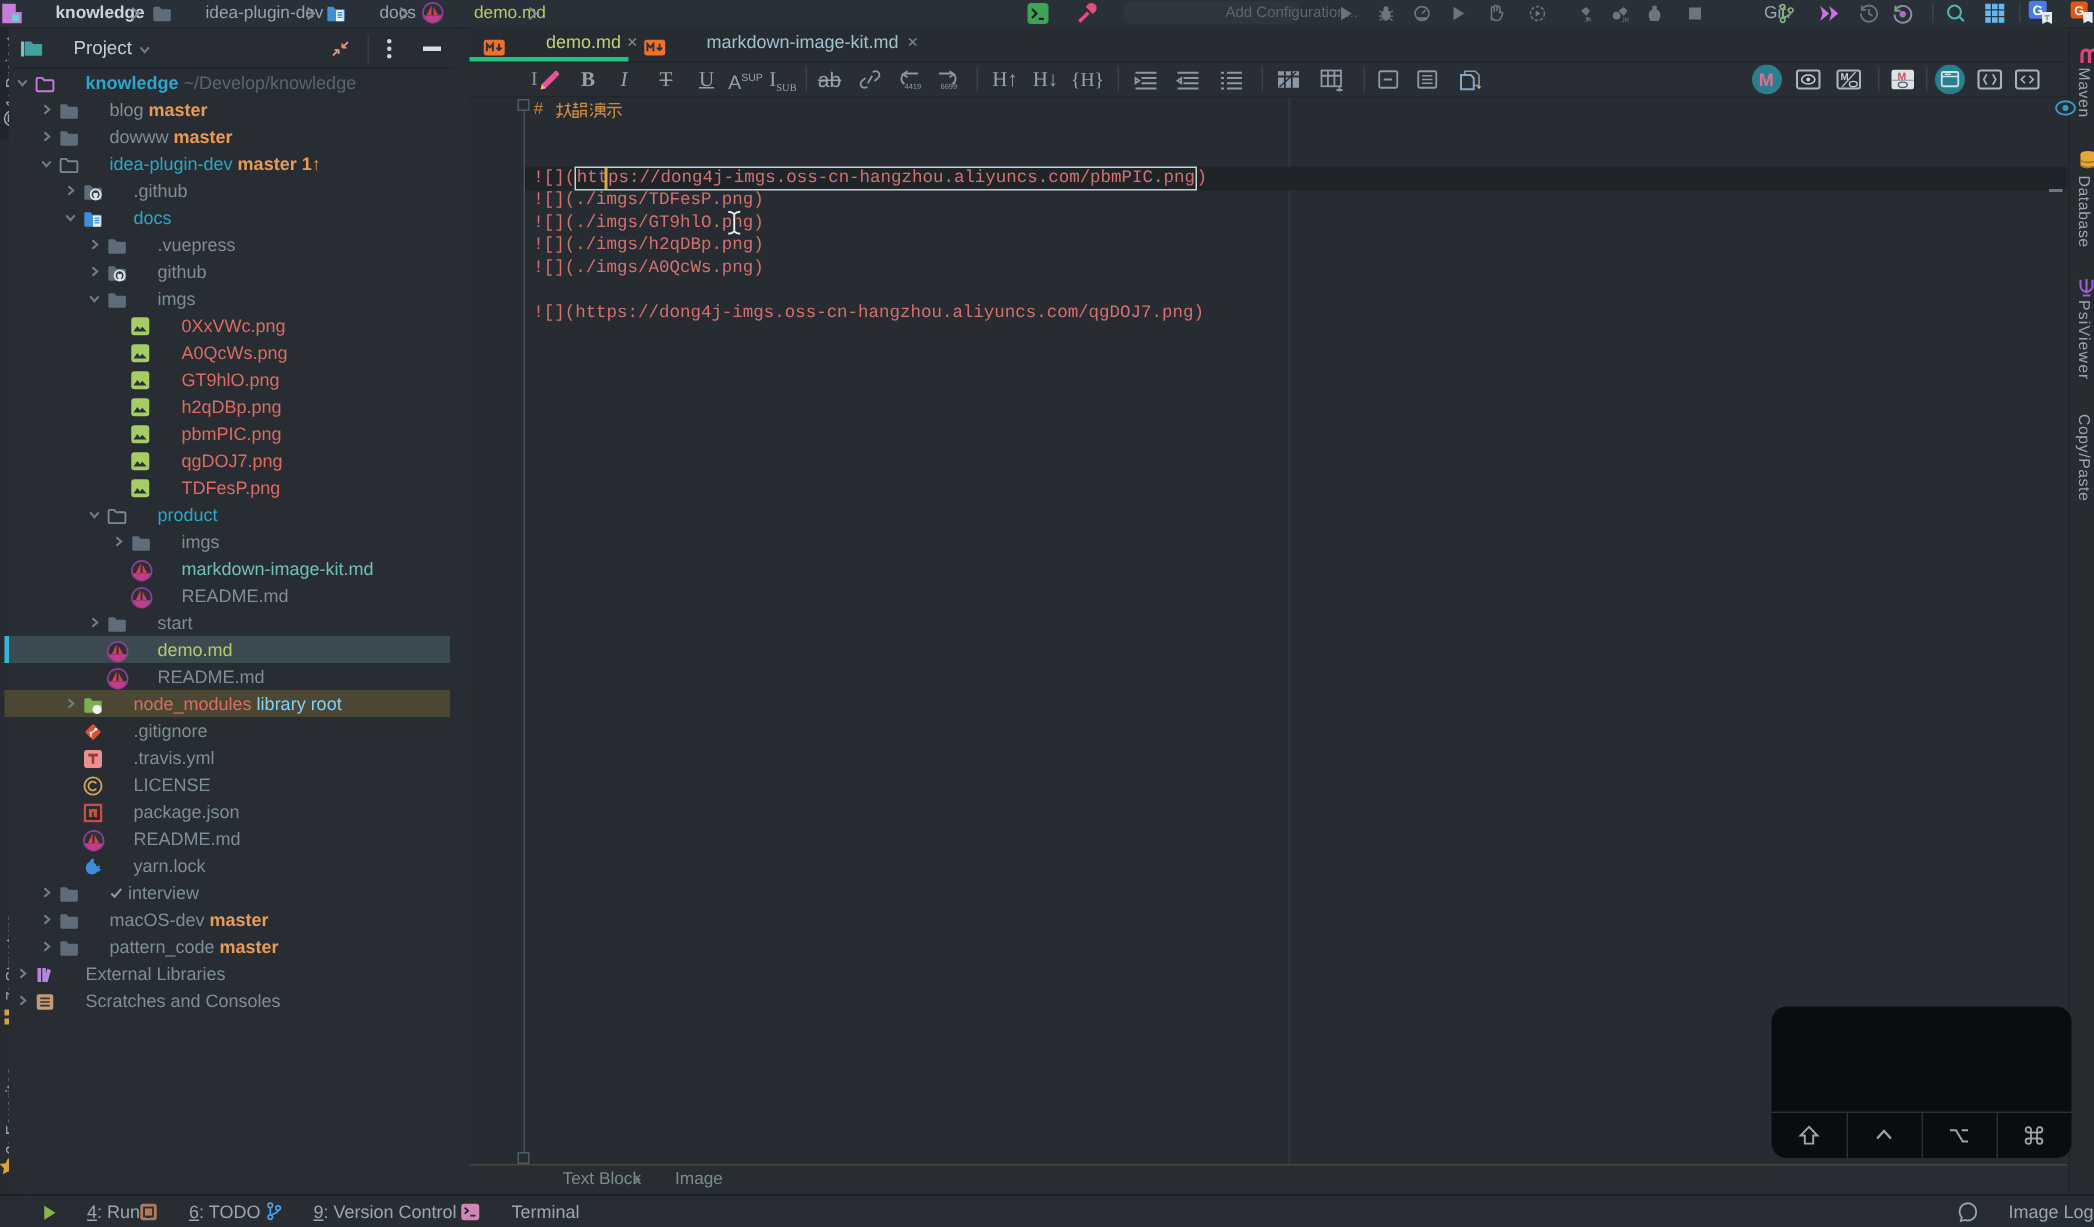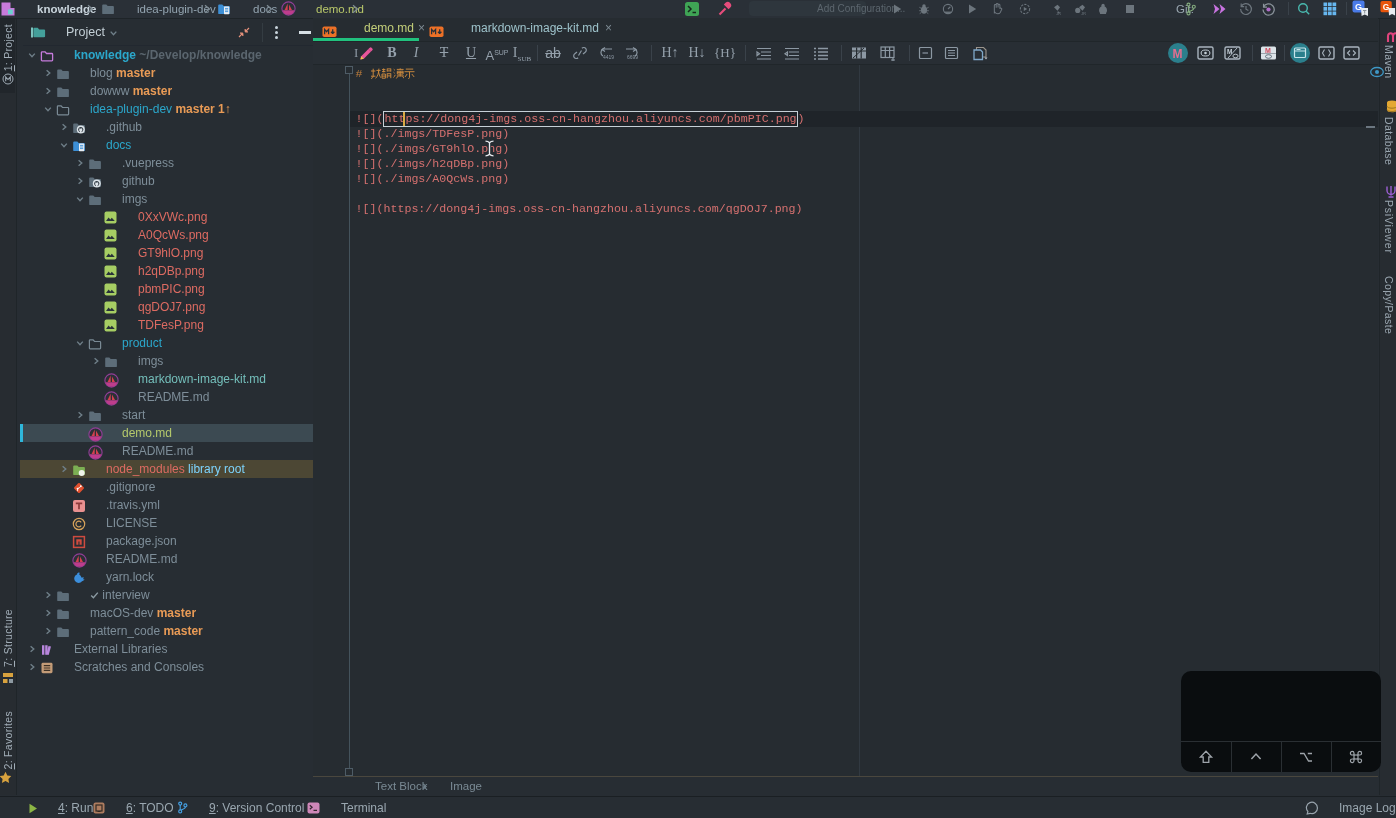--- a/index.html
+++ b/index.html
@@ -7,28 +7,28 @@
 .tx{position:absolute;white-space:nowrap;padding-left:16px;}
 
 #topbar{position:absolute;left:0;top:0;width:1396px;height:18px;background:#2A3037;border-bottom:1px solid #1E2428;}
 #topbar .tx{font-size:11.5px;line-height:18px;color:#93A4B0;top:0;}
 
 #lstrip{position:absolute;left:0;top:19px;width:16px;height:776px;background:#272C31;border-right:1px solid #1F2529;}
 #rstrip{position:absolute;left:1379px;top:19px;width:17px;height:776px;background:#272C31;border-left:1px solid #1F2529;}
 .vlabL{position:absolute;writing-mode:vertical-rl;transform:rotate(180deg);font-size:10.5px;color:#A2AEB8;letter-spacing:0.3px;left:2px;}
 .vlabR{position:absolute;writing-mode:vertical-rl;font-size:10.5px;color:#9AA6B0;letter-spacing:0.4px;left:3px;}
 
-#panel{position:absolute;left:23px;top:19px;width:296px;height:776px;background:#272D33;}
+#panel{position:absolute;left:6px;top:19px;width:296px;height:776px;background:#272D33;}
 #phead{position:absolute;left:0;top:0;width:296px;height:26px;border-bottom:1px solid #222830;}
 .tr{position:absolute;left:0;width:296px;height:18px;font-size:12px;line-height:18px;color:#7E8E99;}
 .tr .tx{top:0;line-height:18px;}
 .cyan{color:#2BA7CB;}
 .salmon{color:#DD6B62;}
 .orange{color:#E99B56;font-weight:bold;}
-.dim{color:#5A656E;font-weight:bold;}
+.dim{color:#5A656E;}
 .tealtx{color:#74BFBB;}
 
 #editor{position:absolute;left:313px;top:18px;width:1065px;height:759px;background:#262C31;}
 #tabbar{position:absolute;left:0;top:0;width:1065px;height:23px;background:#262C31;border-bottom:1px solid #20262A;}
 #mdbar{position:absolute;left:0;top:24px;width:1065px;height:22px;background:#282E34;border-bottom:1px solid #20262A;}
 .mico{position:absolute;top:0;height:22px;line-height:22px;font-size:13px;color:#95A1AC;text-align:center;}
 .msep{position:absolute;top:3px;width:1px;height:16px;background:#3A424A;}
 .ln{position:absolute;font-family:"Liberation Mono",monospace;font-size:11.65px;line-height:15px;color:#D4706F;white-space:pre;left:42.5px;}
 
 #crumbs{position:absolute;left:17px;top:777px;width:1362px;height:18px;background:#272D33;}

